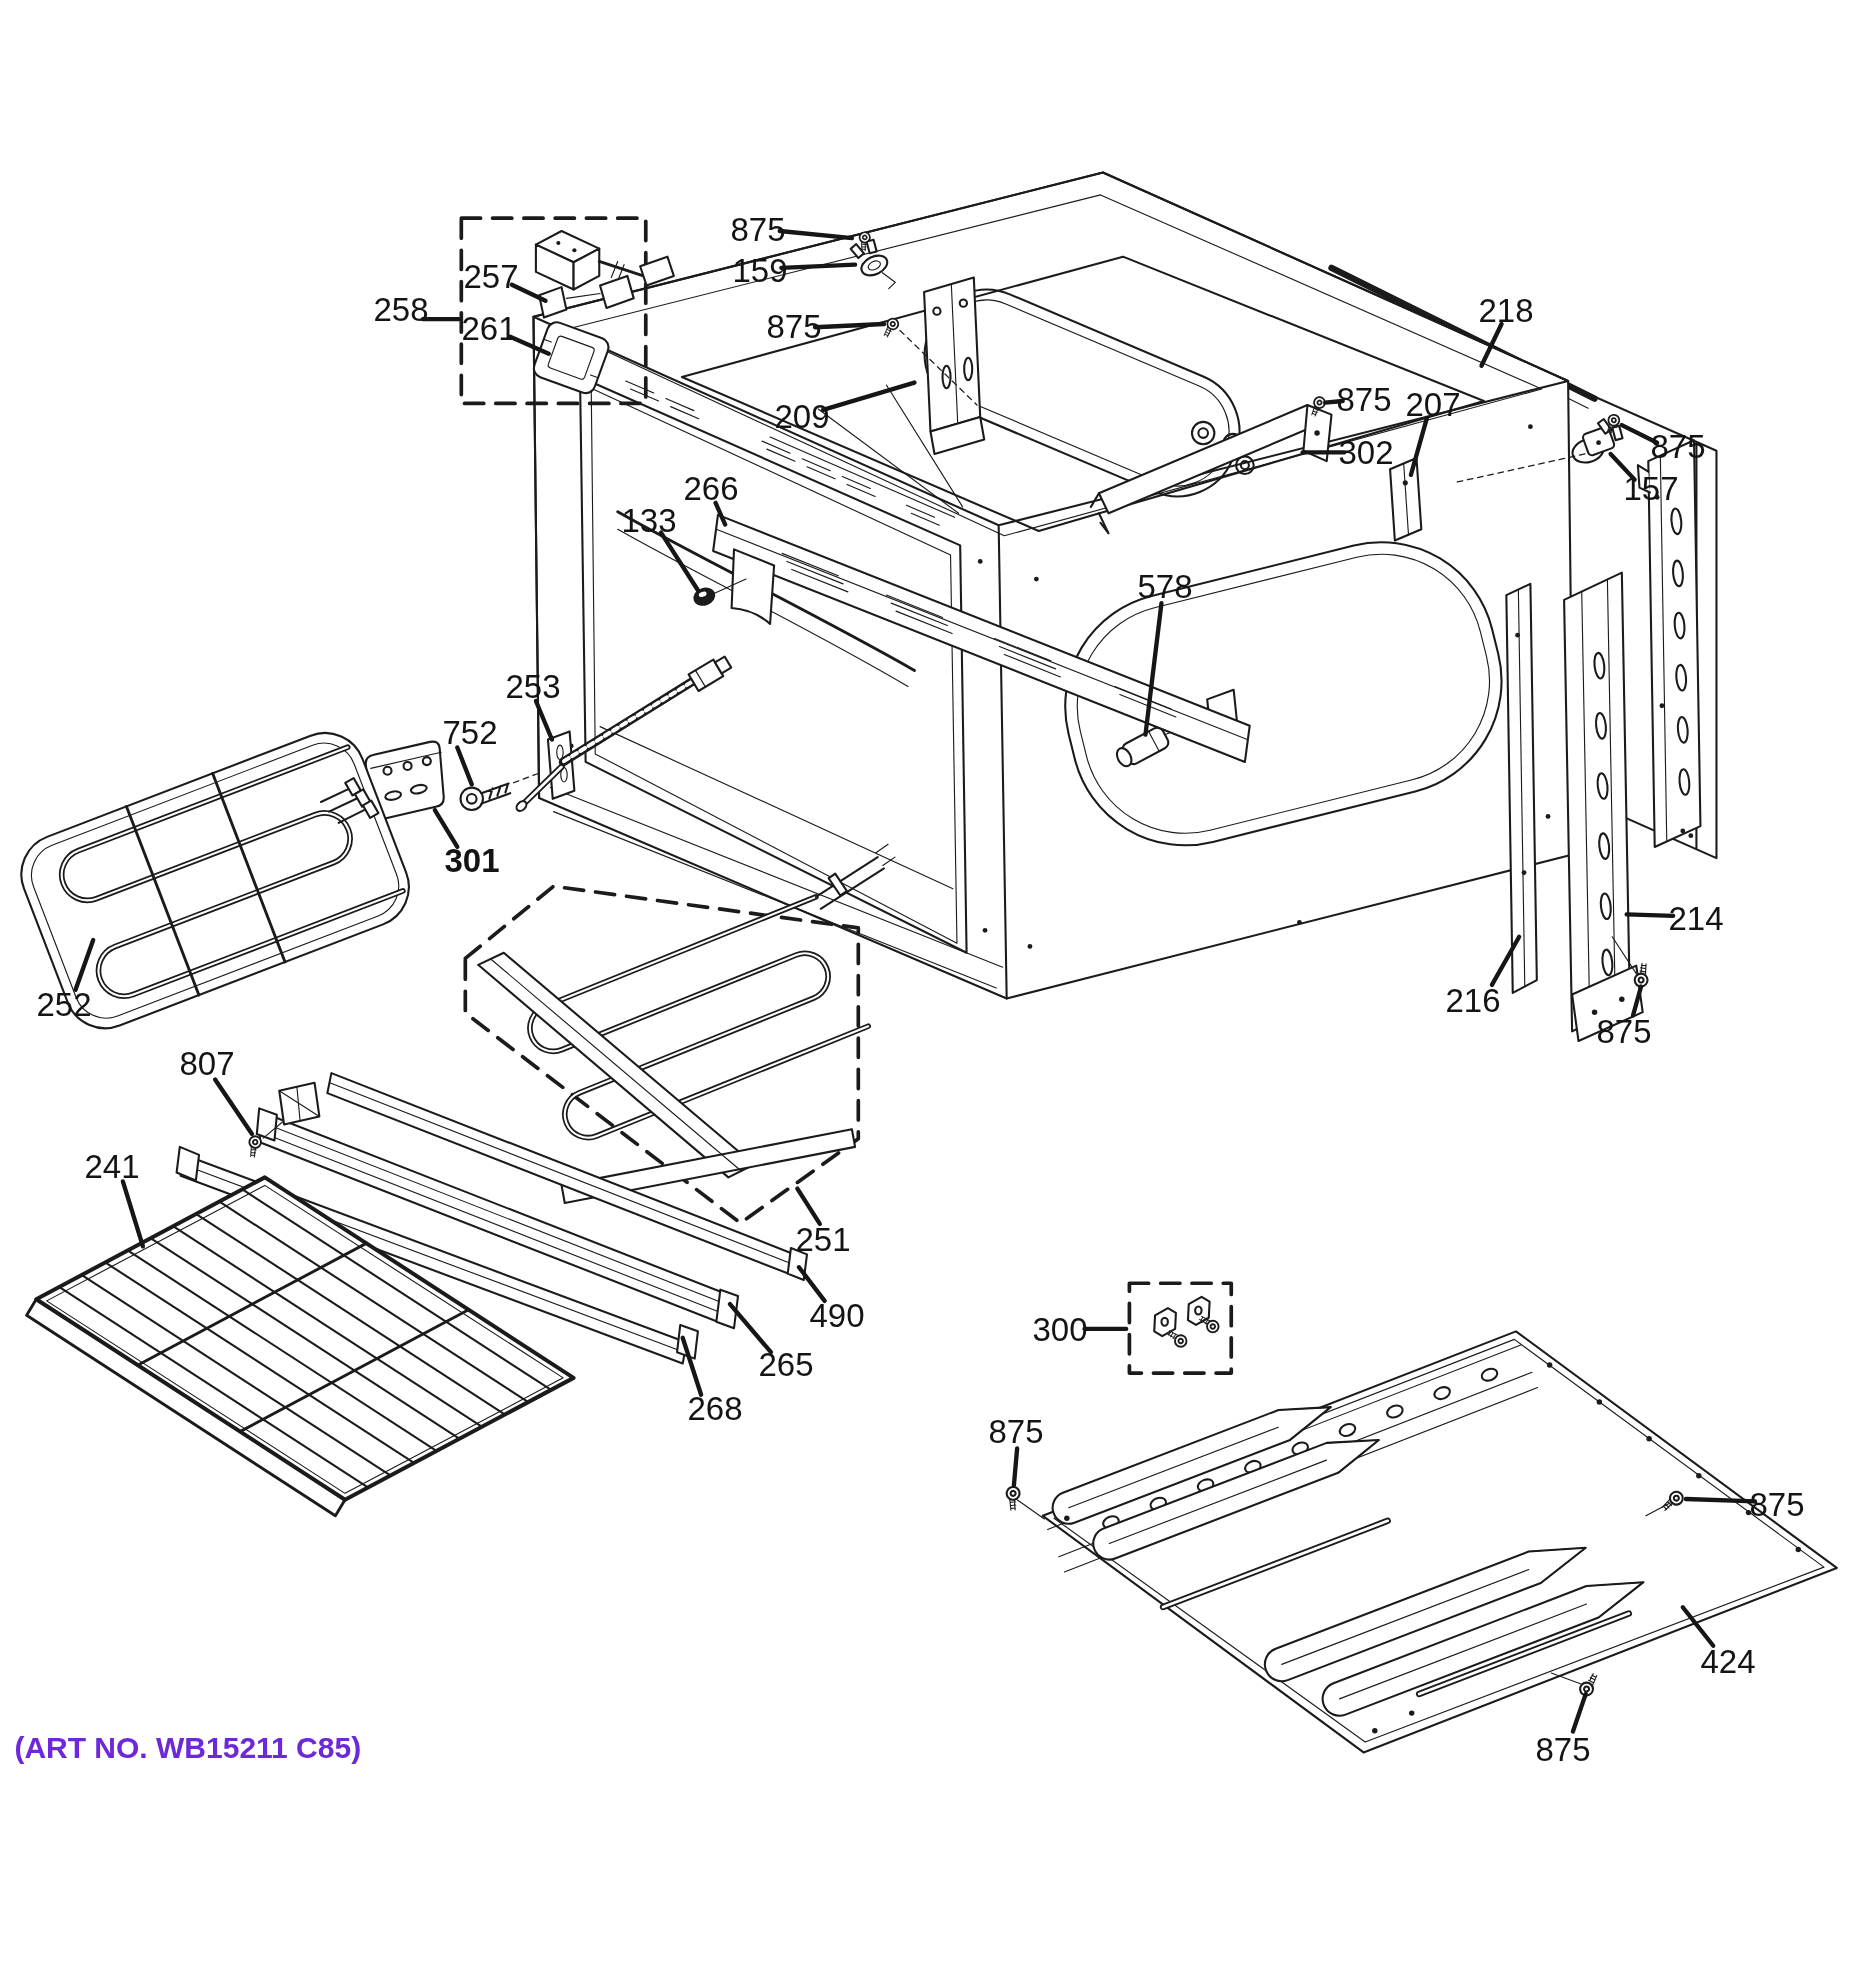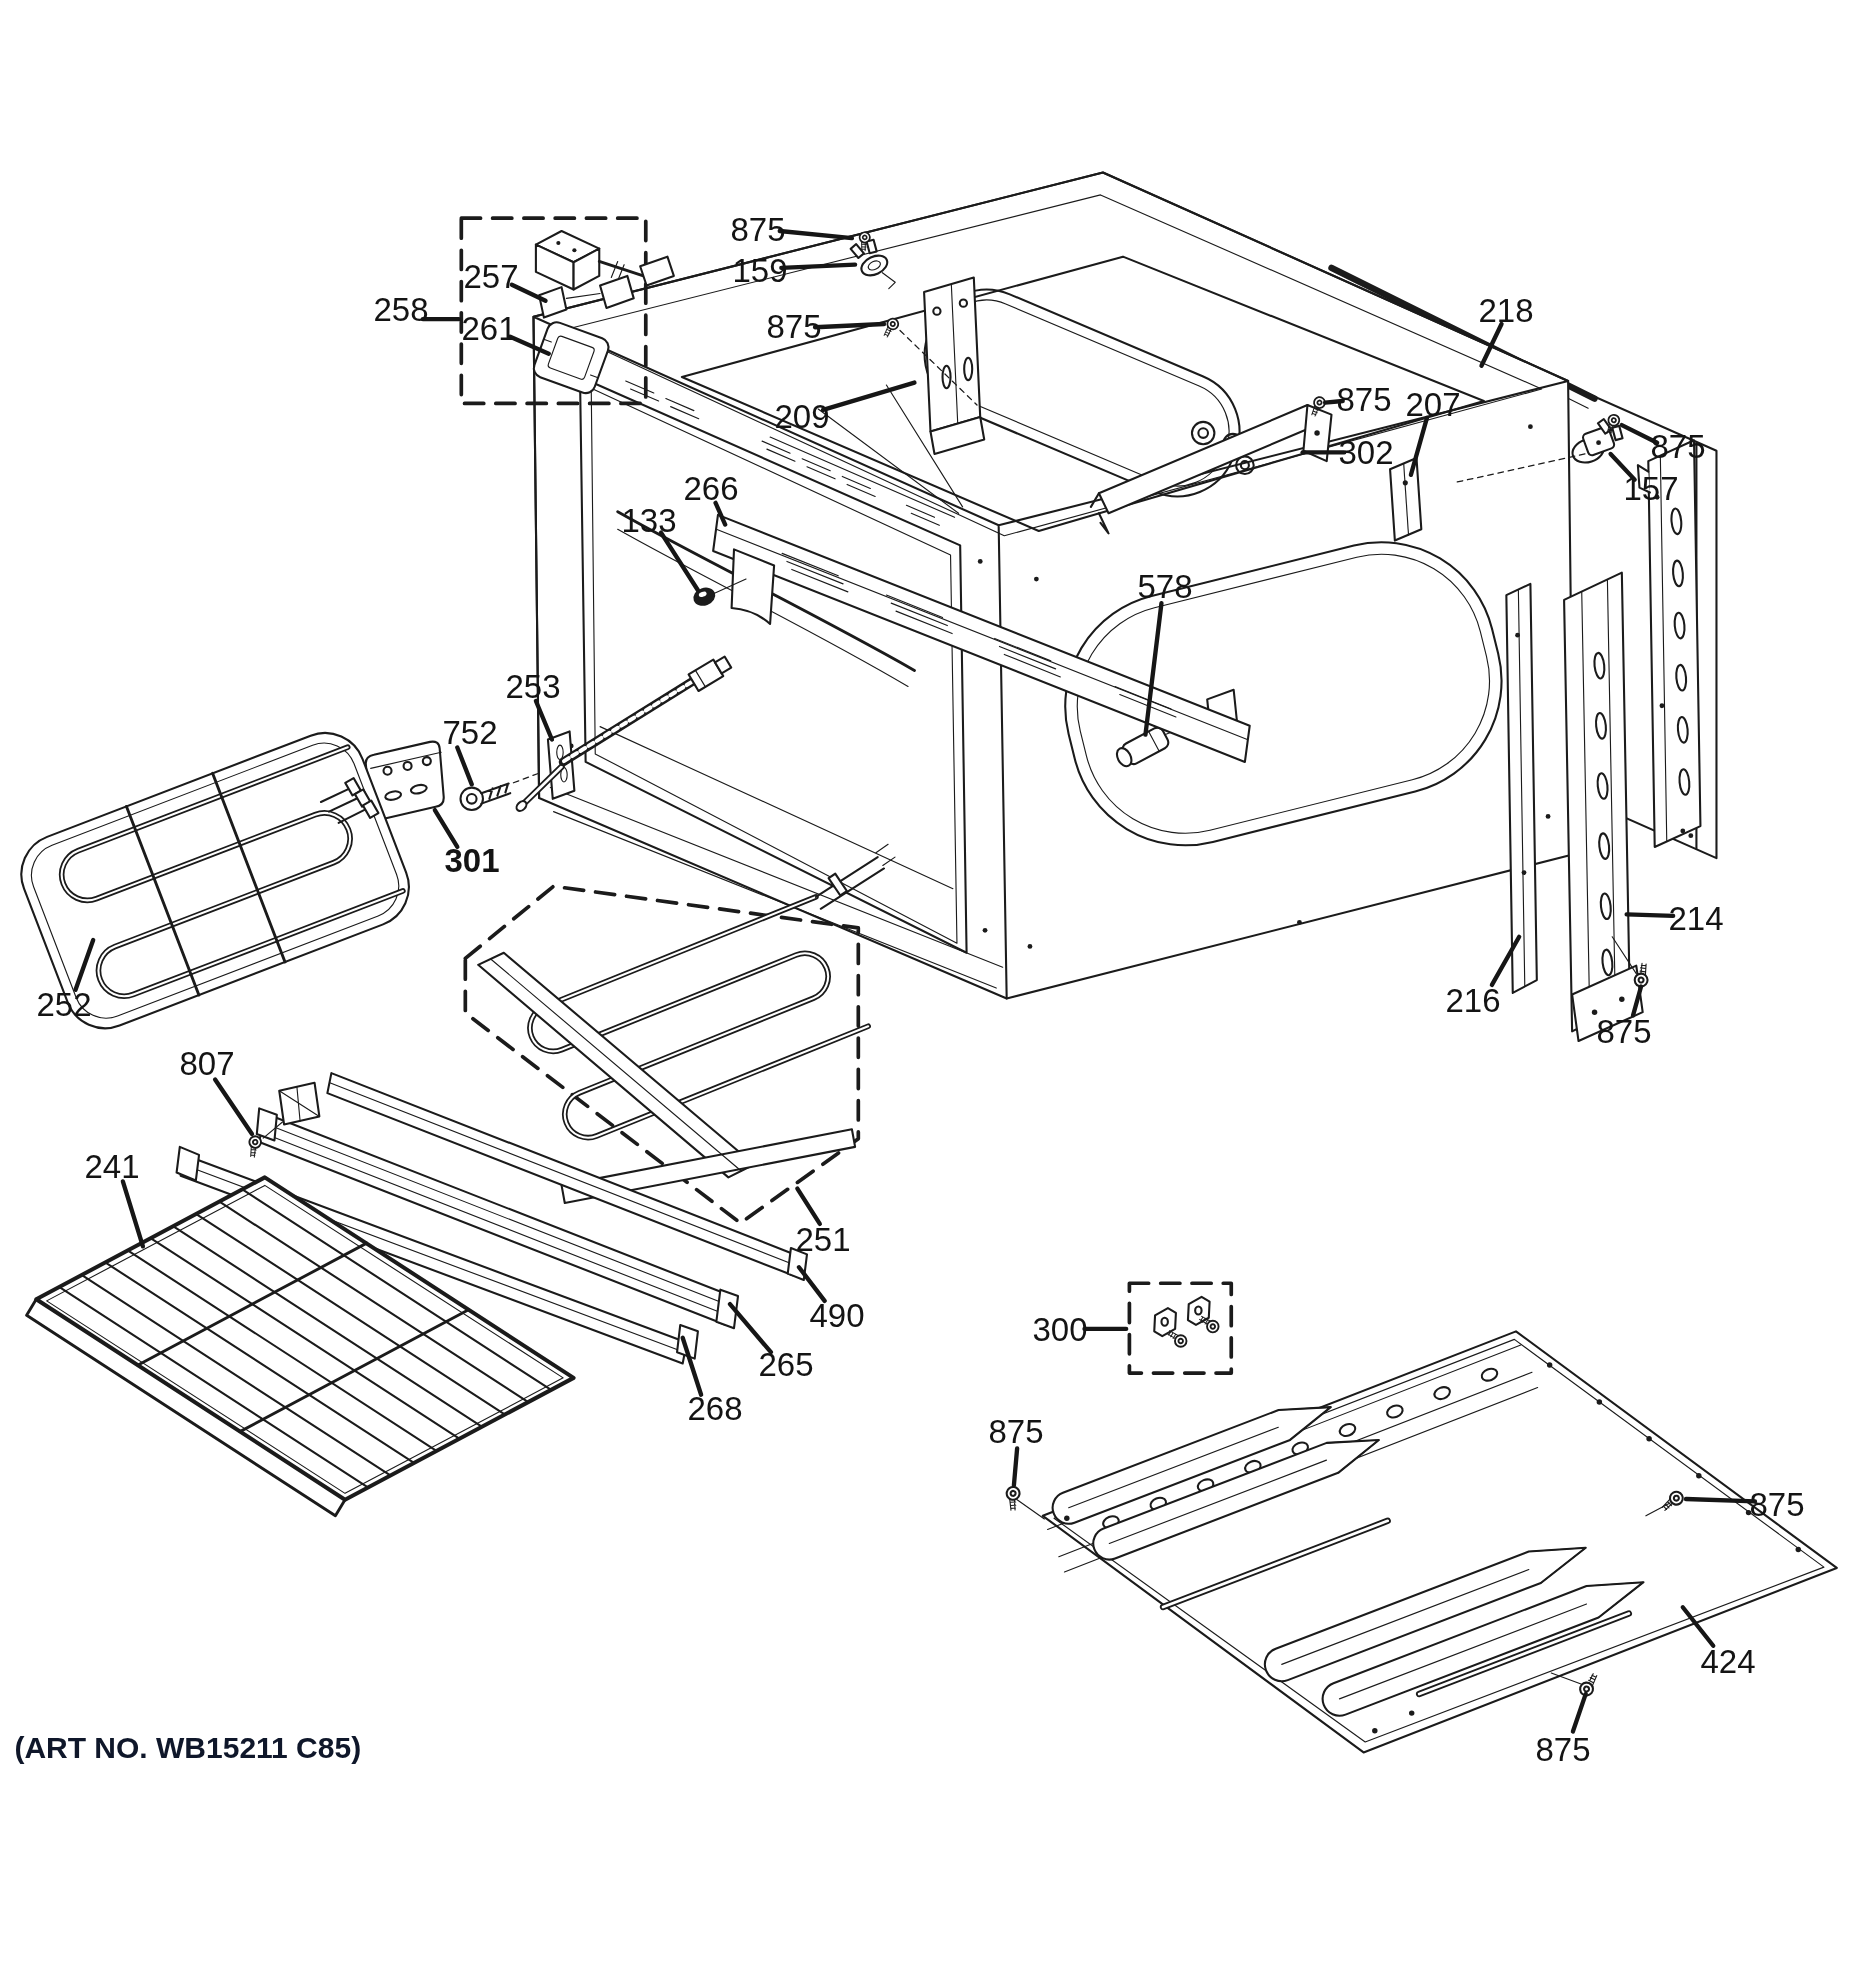--- a/index.html
+++ b/index.html
@@ -10,21 +10,21 @@
   .art *{stroke:#1b1b1b;fill:none;stroke-width:2.6;stroke-linejoin:round;stroke-linecap:round}
   .art .w{fill:#ffffff}
   .art .k{fill:#1b1b1b;stroke:none}
   .art .thin{stroke-width:1.4}
   .art .med{stroke-width:3.6}
   .art .thick{stroke-width:8}
   .art .dashbox{stroke-width:4.6;stroke-dasharray:24 15;fill:none}
   .art .dashln{stroke-width:1.6;stroke-dasharray:7 6}
   .callout{position:absolute;transform:translate(-50%,-50%);font-size:33px;color:#141414;
            white-space:nowrap;line-height:1}
-  .artno{position:absolute;left:14.4px;top:1731px;font-size:30px;font-weight:bold;color:#0f172a}
+  .artno{position:absolute;left:14.4px;top:1731px;font-size:30px;font-weight:bold;color:#6d28d9}
   line.leader{stroke:#161616;stroke-width:5.4;stroke-linecap:round}
 </style>
 </head>
 <body>
 
 <div class="stage">
 
 <svg class="layer art" viewBox="0 0 2325 2475">
   <defs>
     <g id="scr">

